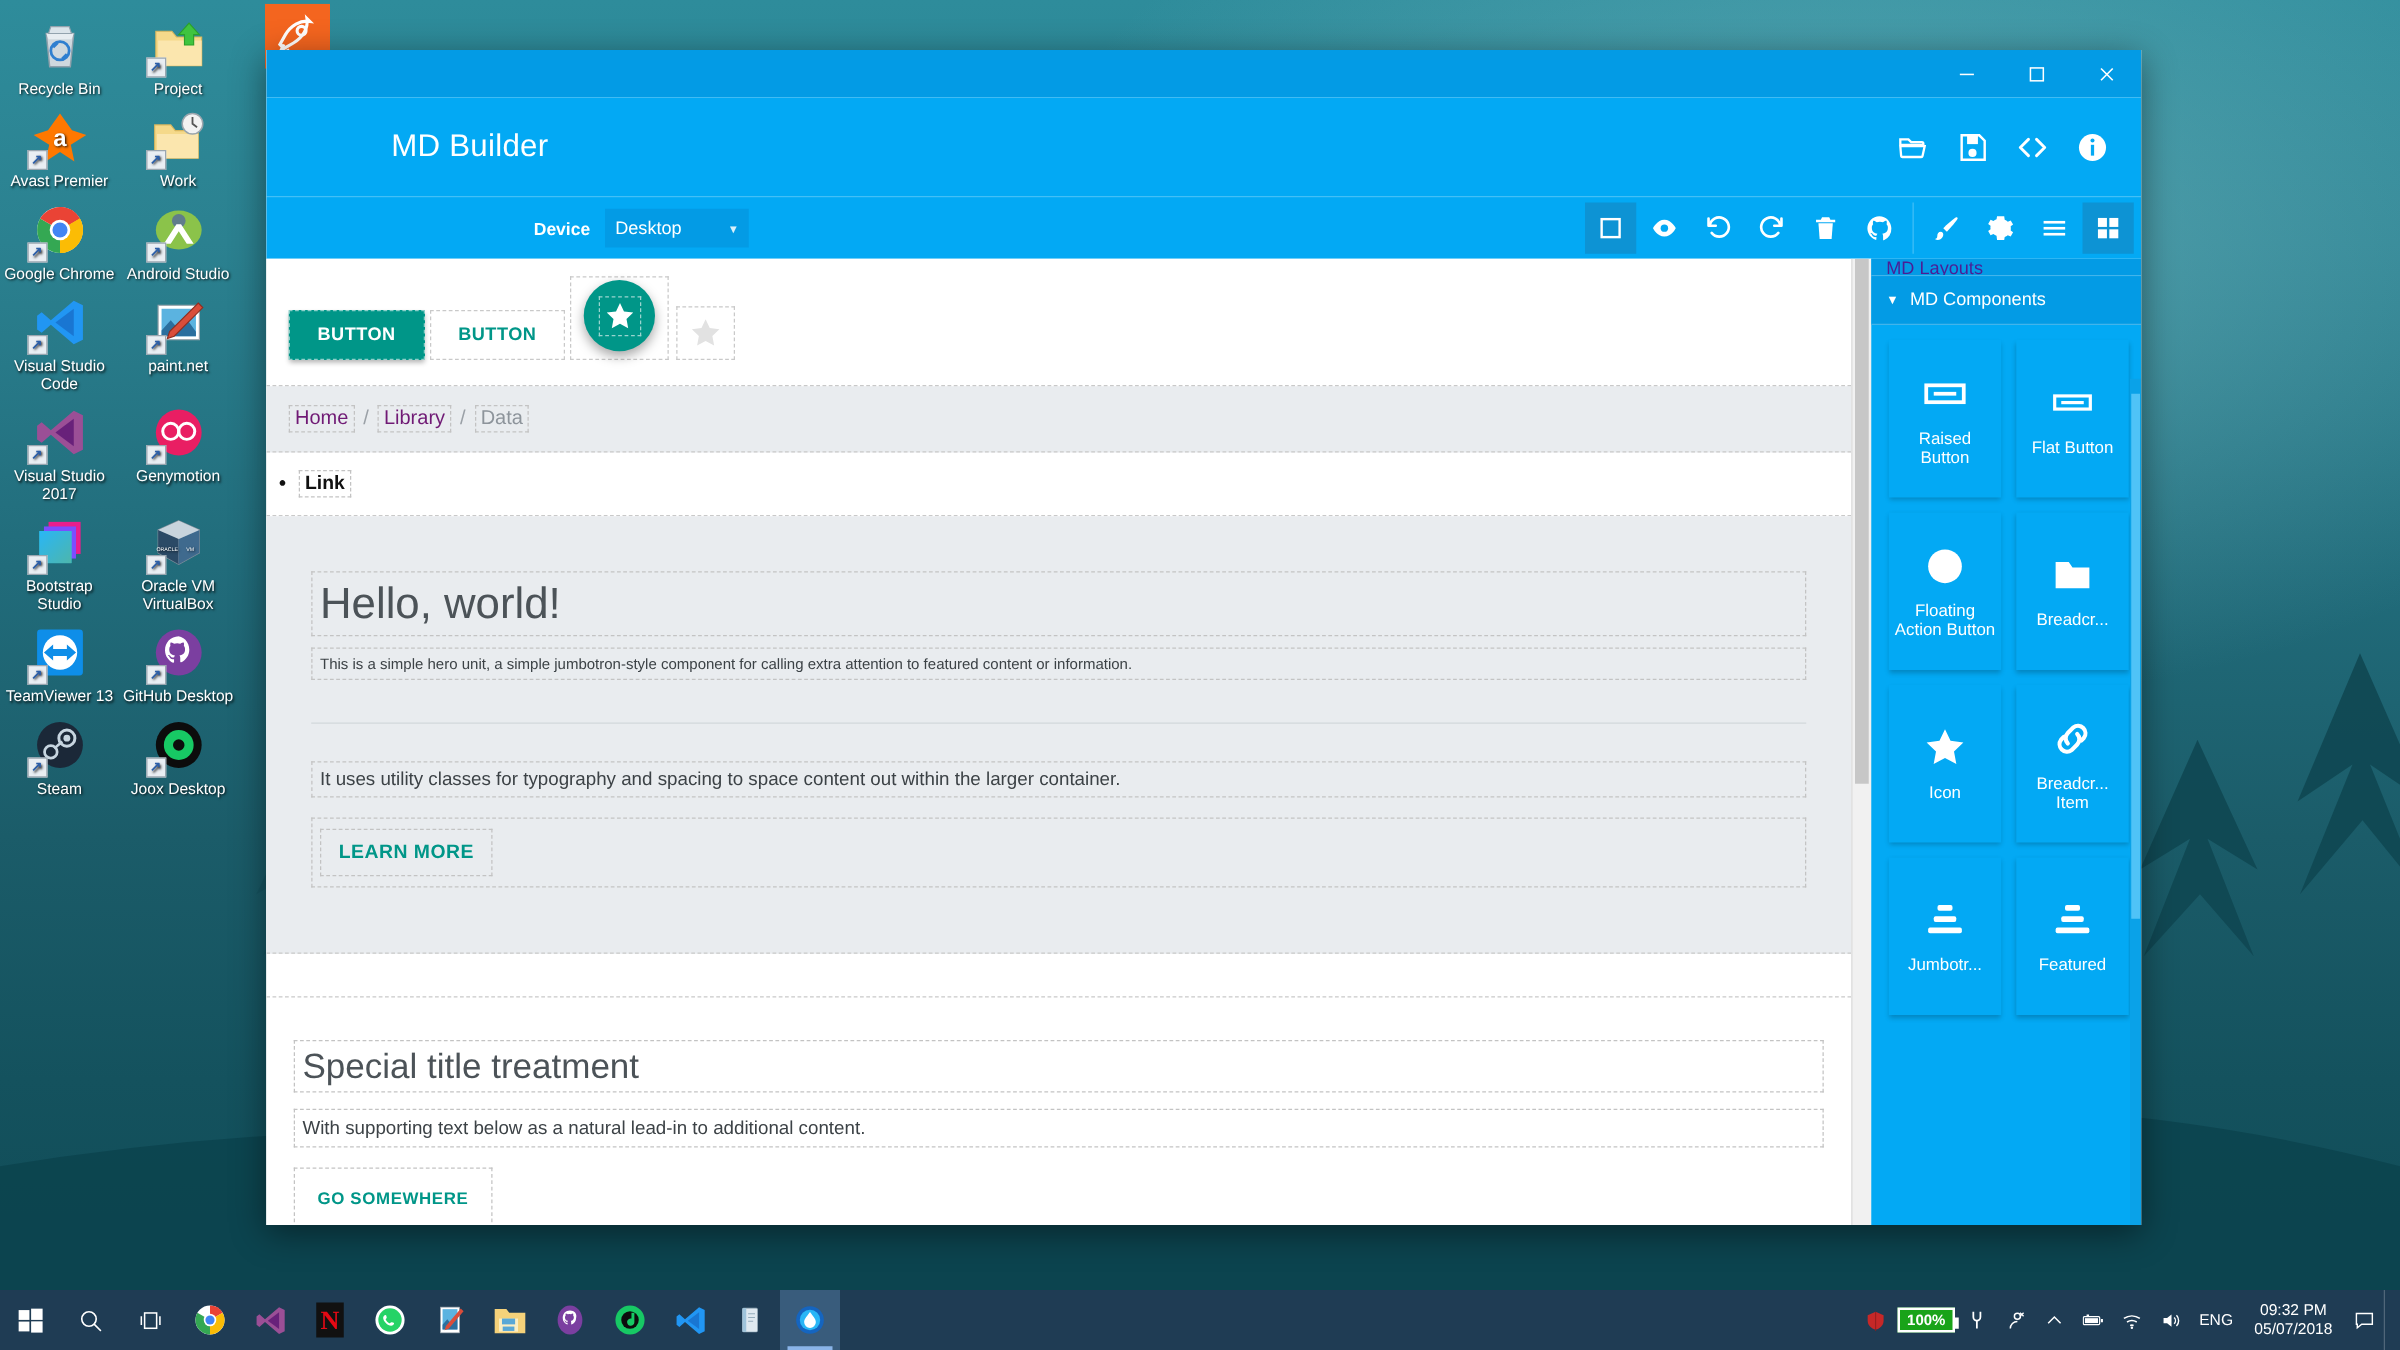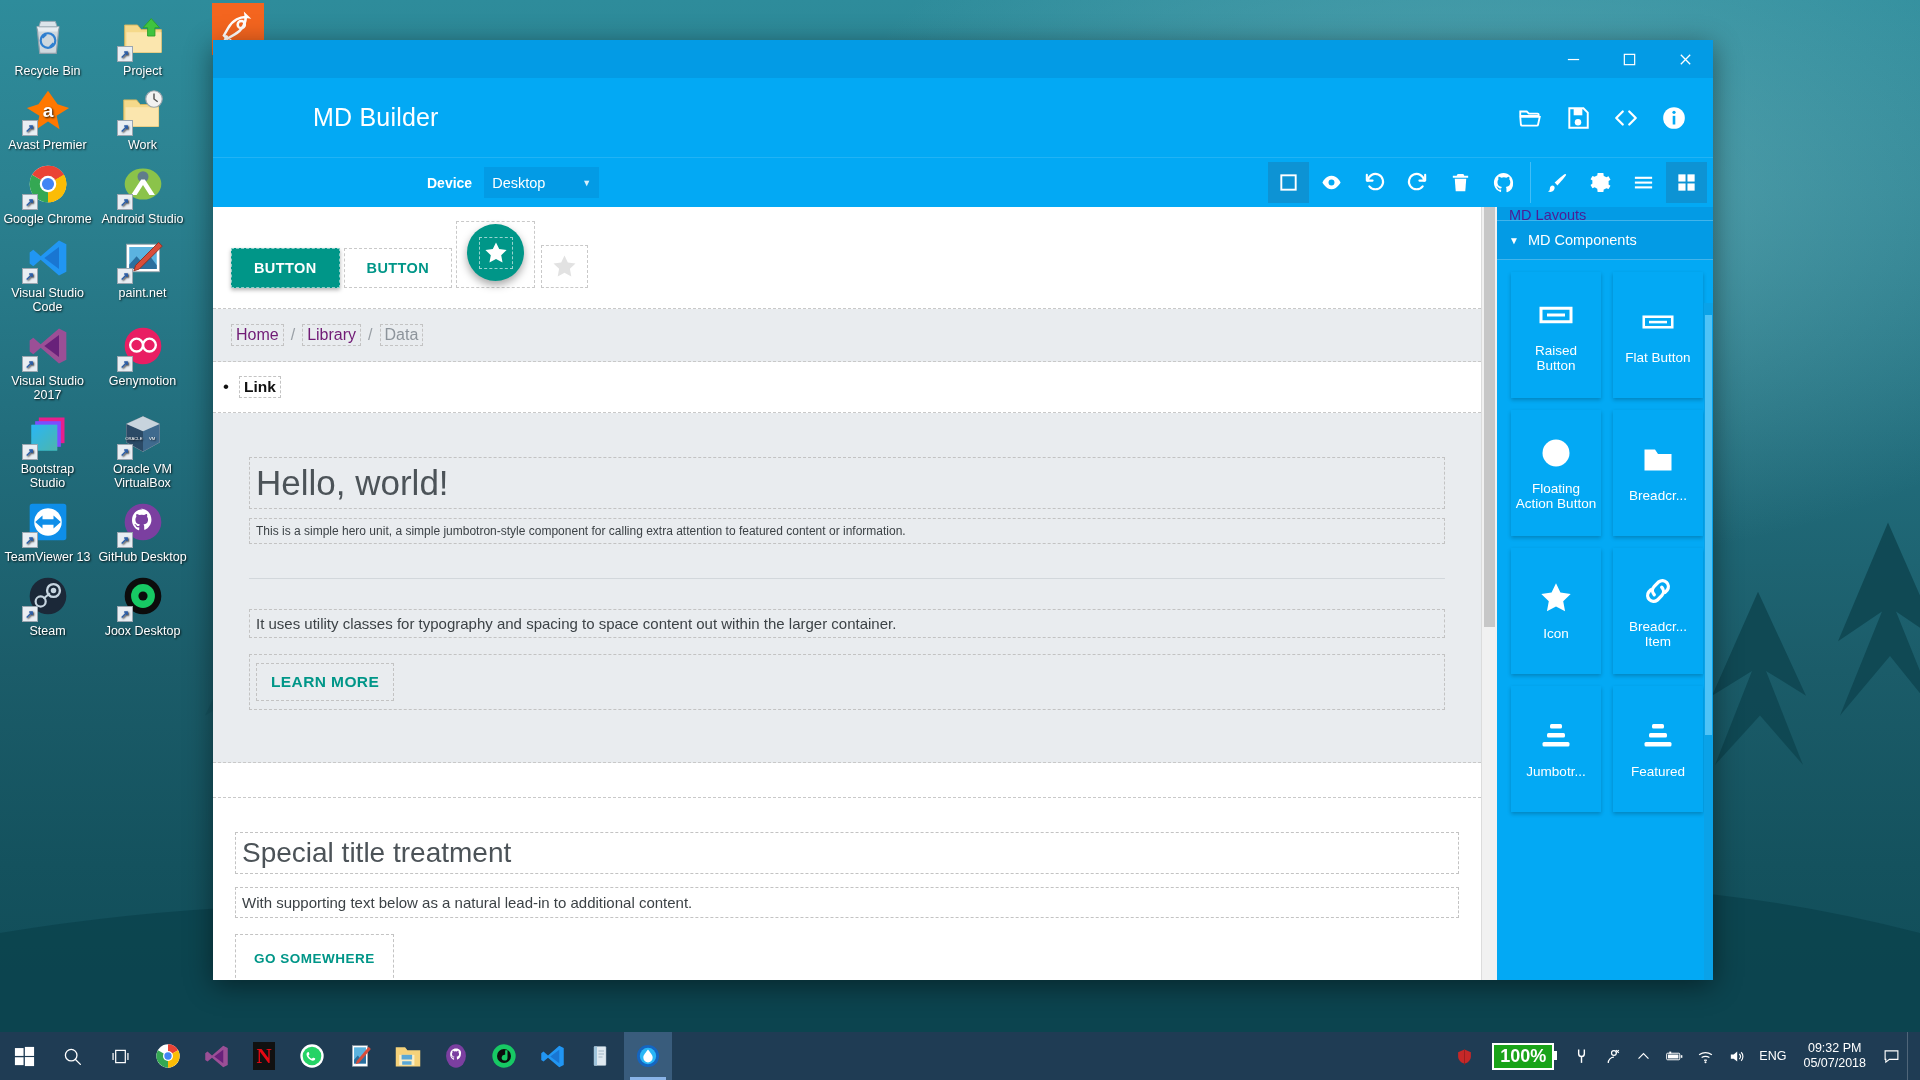--- a/index.html
+++ b/index.html
@@ -195,22 +195,22 @@
   .tb-btn.active { background:rgba(120,170,220,.30); }
   .tb-btn.active::after {
     content:""; position:absolute; left:6px; right:6px; bottom:0; height:3px; background:#8ab4e8;
   }
   .tb-icon { width:30px; height:30px; border-radius:3px; display:flex; align-items:center; justify-content:center;
              font-size:15px; color:#fff; font-weight:bold; overflow:hidden; }
   #tray { margin-left:auto; display:flex; align-items:center; height:48px; padding-right:4px; }
   .tray-item { display:flex; align-items:center; justify-content:center; padding:0 7px; height:35px; color:#fff; font-size:12.5px; cursor:default; }
   .tray-item svg { width:17px; height:17px; fill:#fff; }
   #battery-badge {
-    background:#19a319; border:2px solid #fff; color:#fff; font-size:18px; font-weight:bold;
-    padding:1px 6px; position:relative; margin:0 12px;
+    background:#19a319; border:2px solid #fff; color:#fff; font-size:12px; font-weight:bold;
+    padding:1px 6px; position:relative; margin:0 2px;
   }
   #battery-badge::after {
     content:""; position:absolute; right:-5px; top:6px; width:3px; height:9px; background:#fff;
   }
   #clock { text-align:center; color:#fff; font-size:12.5px; line-height:15px; padding:0 10px; cursor:default; }
   #tray-show-desktop { width:9px; height:48px; border-left:1px solid rgba(255,255,255,.22); }
 </style>
 </head>
 <body>
 

